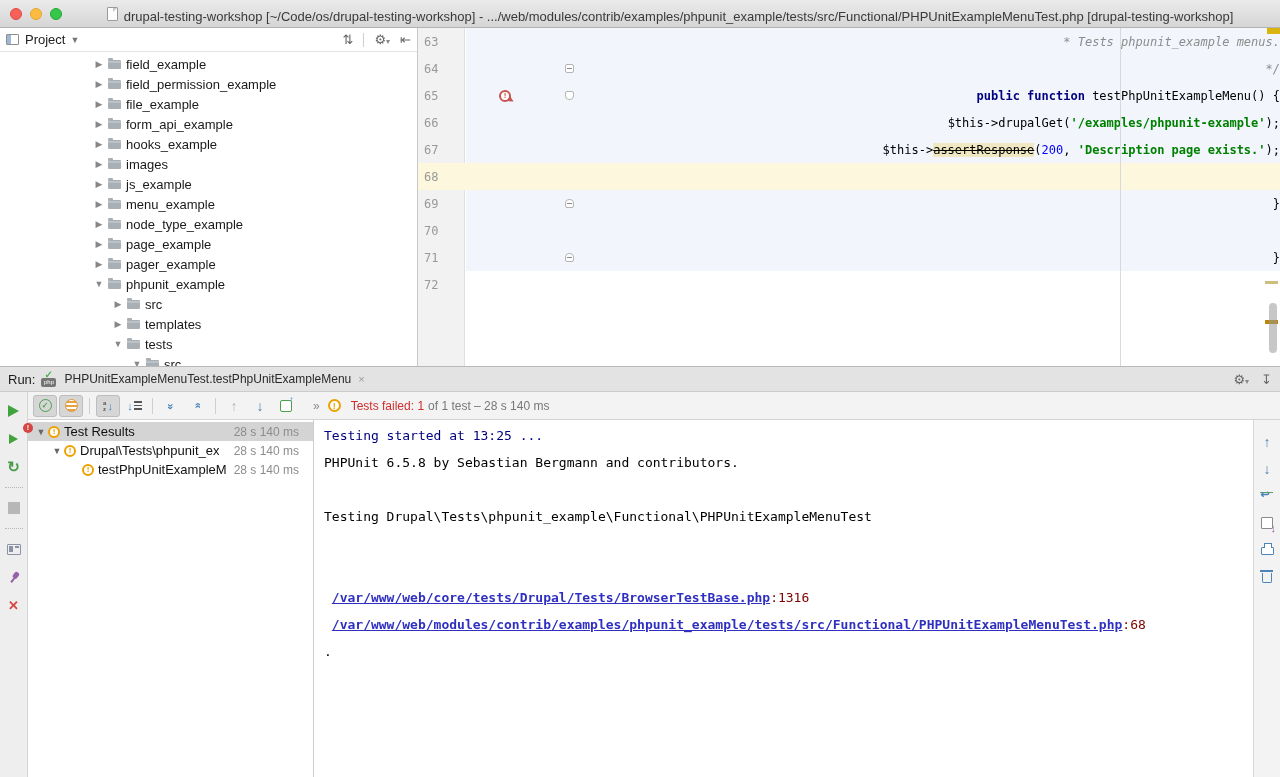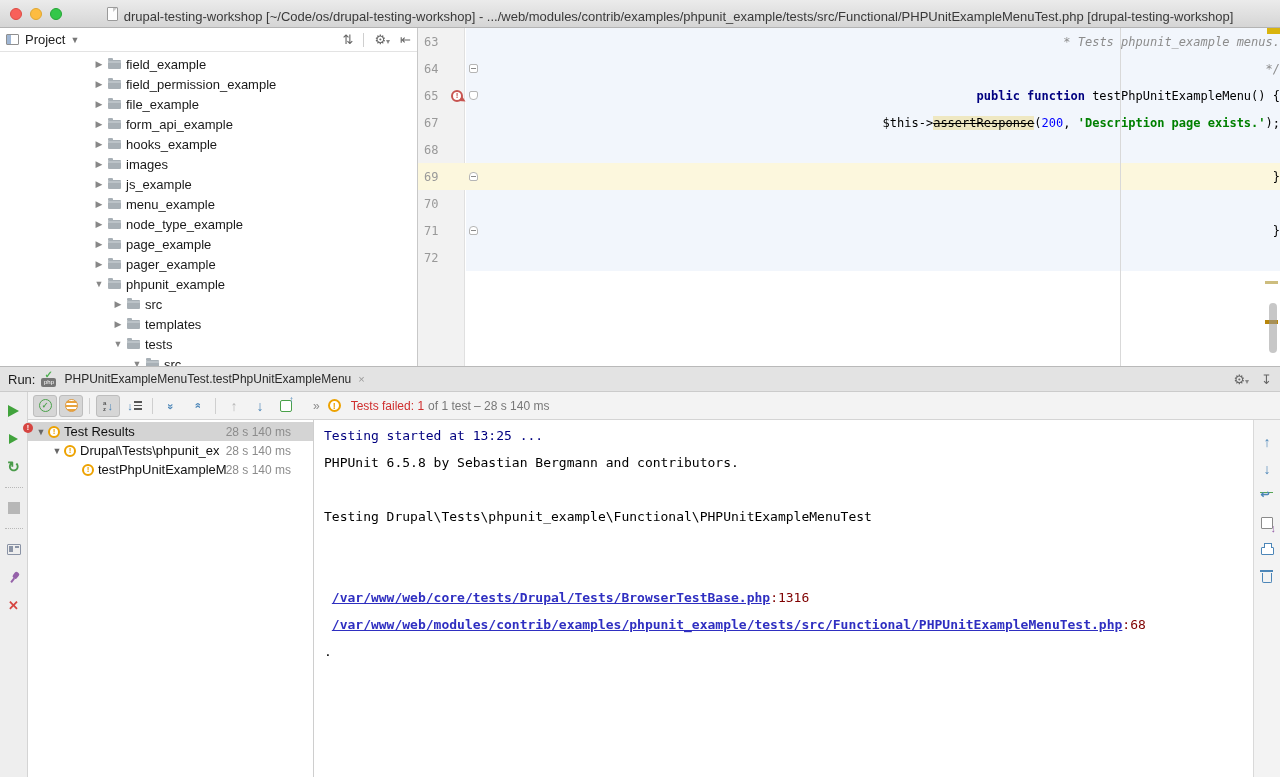--- a/index.html
+++ b/index.html
@@ -40,21 +40,21 @@
   .folder::after { content:""; position:absolute; top:1px; left:0; right:0; height:2px; background:#bcc3c8;}
   .tr-label { font-size:13px; color:#1a1a1a; }
 
   
   .editor { flex:1; position:relative; background:#fff; overflow:hidden; }
   .gutter-bg { position:absolute; left:0; top:0; bottom:0; width:47px; background:#f2f2f2; border-right:1px solid #e0e0e0;}
   .blue-block { position:absolute; left:48px; right:0; top:0; height:243px; background:#f2f6fc; }
   .current-line { position:absolute; left:0; right:0; top:135px; height:27px; background:#fcf7dd; }
   .margin-guide { position:absolute; left:702px; top:0; bottom:0; width:1px; background:#d9d9d9; }
   .code-rows { position:relative; }
-  .code-row { height:27px; display:flex; align-items:center; }
+  .code-row { height:27px; display:flex; align-items:center;gap:48px; }
   .cr-num { width:30px; padding-left:6px; font:12px "DejaVu Sans Mono", monospace; color:#999; flex:none;}
   .cr-icon { width:18px; flex:none; display:flex; align-items:center; justify-content:center;}
   .cr-fold { width:15px; flex:none; display:flex; align-items:center; justify-content:center;}
   .cr-code { flex:1; font:12px "DejaVu Sans Mono", monospace; white-space:pre; color:#000;text-align:right; }
   .tk-c { color:#8c8c8c; font-style:italic; }
   .tk-k { color:#000080; font-weight:bold; }
   .tk-s { color:#008000; font-weight:bold; }
   .tk-n { color:#0000ff; }
   .tk-d { background:#efe8c2; text-decoration:line-through; }
   .fold-sq { width:9px; height:9px; background:#fff; border:1px solid #b5b5b5; border-radius:2px; position:relative;}
@@ -125,21 +125,21 @@
   .status-failed { color:#cf2e2e; font-size:12px; margin-left:10px; white-space:nowrap;}
   .status-rest { color:#787878; font-size:12px; margin-left:4px; white-space:nowrap;}
 
   .run-content { flex:1; display:flex; min-height:0; }
   .test-tree { width:286px; border-right:1px solid #cecece; background:#fff; padding-top:2px; overflow:hidden;}
   .tt-row { height:19px; display:flex; align-items:center; white-space:nowrap; }
   .tt-row.selected { background:#d4d4d4; }
   .tt-chev { width:14px; color:#666; font-size:9px; text-align:center; flex:none;}
   .tt-label { font-size:13px; color:#111; margin-left:4px; overflow:hidden; }
   .tt-sp { flex:1; }
-  .tt-time { font-size:12px; color:#8c8c8c; padding-right:22px; }
+  .tt-time { font-size:12px; color:#8c8c8c; padding-right:14px; }
 
   .console { flex:1; background:#fff; overflow:hidden; padding:8px 0 0 10px; }
   .con-line { height:27px; line-height:27px; font:13px "DejaVu Sans Mono", monospace; white-space:pre; }
   .cl-system { color:#00007f; }
   .cl-out { color:#000; }
   .cl-err { color:#7f0000; }
   .cl-link { color:#2f2fc1; text-decoration:underline;font-weight:bold; }
   .cl-link-hl { color:#2f2fc1; text-decoration:underline; background:#e2e2e2; }
 
   .right-strip { width:27px; background:#f3f3f3; border-left:1px solid #d9d9d9; display:flex; flex-direction:column; align-items:center; padding-top:8px; }
@@ -289,20 +289,26 @@
             <span class="cr-num">65</span>
             <span class="cr-icon">
               <span class="fail-ic">!</span>
             </span>
             <span class="cr-fold">
               <span class="fold-sq open"></span>
             </span>
             <span class="cr-code"><span class="tk-p">  </span><span class="tk-k">public function</span><span class="tk-p"> testPhpUnitExampleMenu() {</span></span>
           </div>
           <div class="code-row">
+            <span class="cr-num">66</span>
+            <span class="cr-icon"></span>
+            <span class="cr-fold"></span>
+            <span class="cr-code"><span class="tk-p">    $this-&gt;drupalGet(</span><span class="tk-s">'/examples/phpunit-example'</span><span class="tk-p">);</span></span>
+          </div>
+          <div class="code-row">
             <span class="cr-num">67</span>
             <span class="cr-icon"></span>
             <span class="cr-fold"></span>
             <span class="cr-code"><span class="tk-p">    $this-&gt;</span><span class="tk-d">assertResponse</span><span class="tk-p">(</span><span class="tk-n">200</span><span class="tk-p">, </span><span class="tk-s">'Description page exists.'</span><span class="tk-p">);</span></span>
           </div>
           <div class="code-row">
             <span class="cr-num">68</span>
             <span class="cr-icon"></span>
             <span class="cr-fold"></span>
           </div>

